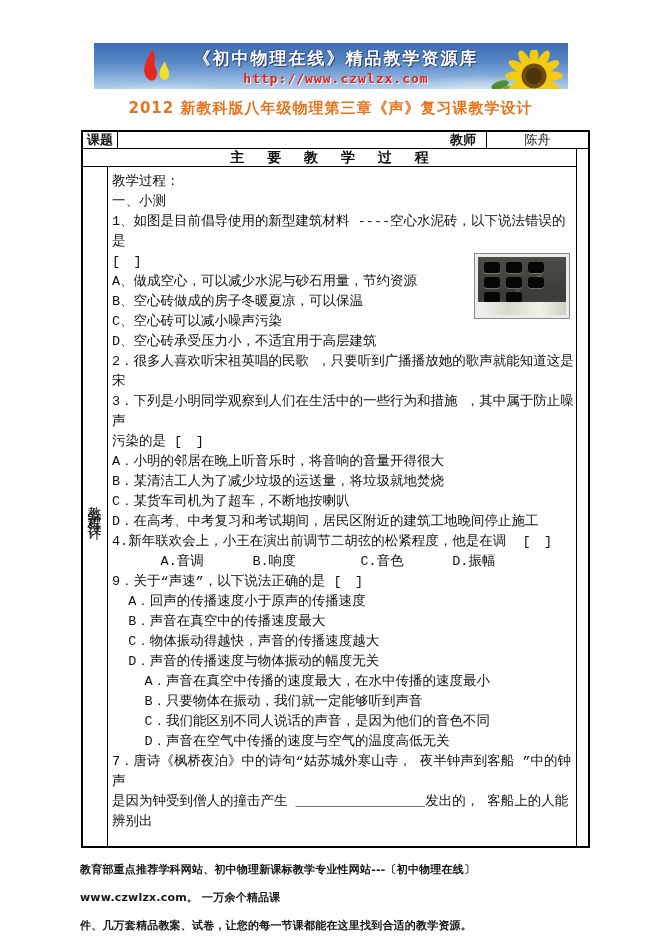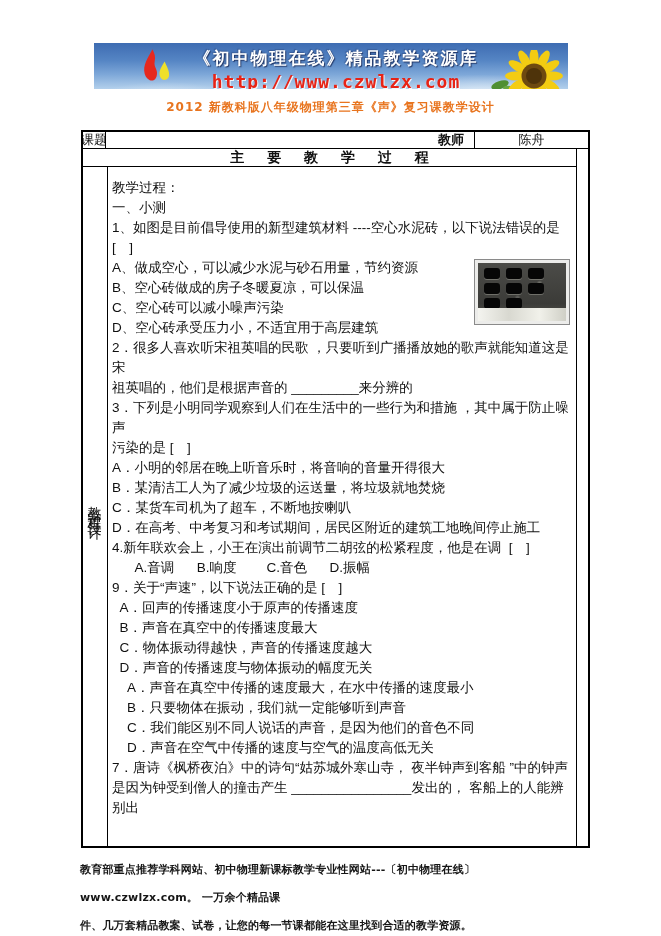--- a/index.html
+++ b/index.html
@@ -18,41 +18,41 @@
   .banner-logo { position:absolute; left:44px; top:4px; width:40px; height:40px; }
   .banner-text { position:absolute; left:95px; right:85px; top:4px; text-align:center; }
   .banner-title {
     font-family:"DejaVu Serif", serif;
     font-size:17px; font-weight:bold; color:#ffffff; letter-spacing:2px;
     text-shadow:1px 1px 1px rgba(25,40,85,.85), -1px -1px 1px rgba(25,40,85,.35);
     white-space:nowrap;
   }
   .banner-url {
     font-family:"DejaVu Sans Mono", monospace;
-    font-size:18px; font-weight:bold; color:#e82315; letter-spacing:1px;
+    font-size:13px; font-weight:bold; color:#e82315; letter-spacing:1px;
     text-shadow:1px 1px 0 rgba(255,255,255,.85);
     white-space:nowrap; margin-top:1px;
   }
   .sunflower { position:absolute; right:0px; bottom:-3px; width:86px; height:42px; }
 
   
   .page-title {
     position:absolute; left:0; top:99px; width:100%; text-align:center;
-    color:#e8741e; font-weight:bold; font-size:12px; letter-spacing:1px;
+    color:#e8741e; font-weight:bold; font-size:15px; letter-spacing:1px;
   }
 
   
   .doc-table {
     position:absolute; left:81px; top:130px; width:509px; height:718px;
     border:2px solid #000; display:flex; flex-direction:column; background:#fff;
     font-size:13px;
   }
   .row1 { display:flex; height:17px; border-bottom:1px solid #000; flex:0 0 auto; }
   .row1 .cell { display:flex; align-items:center; justify-content:center; border-right:1px solid #000; overflow:hidden; white-space:nowrap; }
-  .c-keti   { width:23px; font-weight:normal; }
+  .c-keti   { width:35px; font-weight:bold; }
   .c-title  { width:322px;margin-top:32px; }
   .c-jiaoshi{ width:47px; font-weight:bold; }
   .c-name   { flex:1; border-right:none !important; }
 
   .body-row { flex:1; display:flex; min-height:0;justify-content:flex-end; }
   .main-col { flex:1; display:flex; flex-direction:column; border-right:1px solid #000; min-width:0; }
   .right-strip { width:11px; flex:0 0 auto; }
 
   .row2 {
     height:18px; flex:0 0 auto; border-bottom:1px solid #000;
@@ -63,22 +63,21 @@
   .sidebar {
     width:25px; flex:0 0 auto; border-right:1px solid #000;
     display:flex; align-items:center; justify-content:center;
   }
   .sidebar-label {
     writing-mode:vertical-lr; text-orientation:upright;
     font-size:14px; letter-spacing:4px; color:#111;
   }
   .content {
     flex:1; position:relative; padding:5px 2px 0 4px; overflow:hidden;
-    font-family:Liberation Sans, sans-serif;
-    margin-top:6px;
+    font-family:Liberation Mono, monospace;
   }
   .content .line { font-size:13.5px; line-height:20px; white-space:pre-wrap; color:#101010; }
 
   
   .brick {
     position:absolute; left:366px; top:86px; width:96px; height:66px;
     background:#ececea; border:1px solid #8a8a8a; padding:3px;
   }
   .brick-body {
     position:relative; width:100%; height:100%;
@@ -183,21 +182,20 @@
           <div>
               <div class="line">教学过程：</div>
               <div class="line">一、小测</div>
               <div class="line">1、如图是目前倡导使用的新型建筑材料 ----空心水泥砖，以下说法错误的是</div>
               <div class="line">[　]</div>
               <div class="line">A、做成空心，可以减少水泥与砂石用量，节约资源</div>
               <div class="line">B、空心砖做成的房子冬暖夏凉，可以保温</div>
               <div class="line">C、空心砖可以减小噪声污染</div>
               <div class="line">D、空心砖承受压力小，不适宜用于高层建筑</div>
               <div class="line">2．很多人喜欢听宋祖英唱的民歌 ，只要听到广播播放她的歌声就能知道这是宋</div>
-              <div class="line">祖英唱的，他们是根据声音的 _________来分辨的</div>
               <div class="line">3．下列是小明同学观察到人们在生活中的一些行为和措施 ，其中属于防止噪声</div>
               <div class="line">污染的是 [　]</div>
               <div class="line">A．小明的邻居在晚上听音乐时，将音响的音量开得很大</div>
               <div class="line">B．某清洁工人为了减少垃圾的运送量，将垃圾就地焚烧</div>
               <div class="line">C．某货车司机为了超车，不断地按喇叭</div>
               <div class="line">D．在高考、中考复习和考试期间，居民区附近的建筑工地晚间停止施工</div>
               <div class="line">4.新年联欢会上，小王在演出前调节二胡弦的松紧程度，他是在调  [　]</div>
               <div class="line">      A.音调      B.响度        C.音色      D.振幅</div>
               <div class="line">9．关于“声速”，以下说法正确的是 [　]</div>
               <div class="line">  A．回声的传播速度小于原声的传播速度</div>

